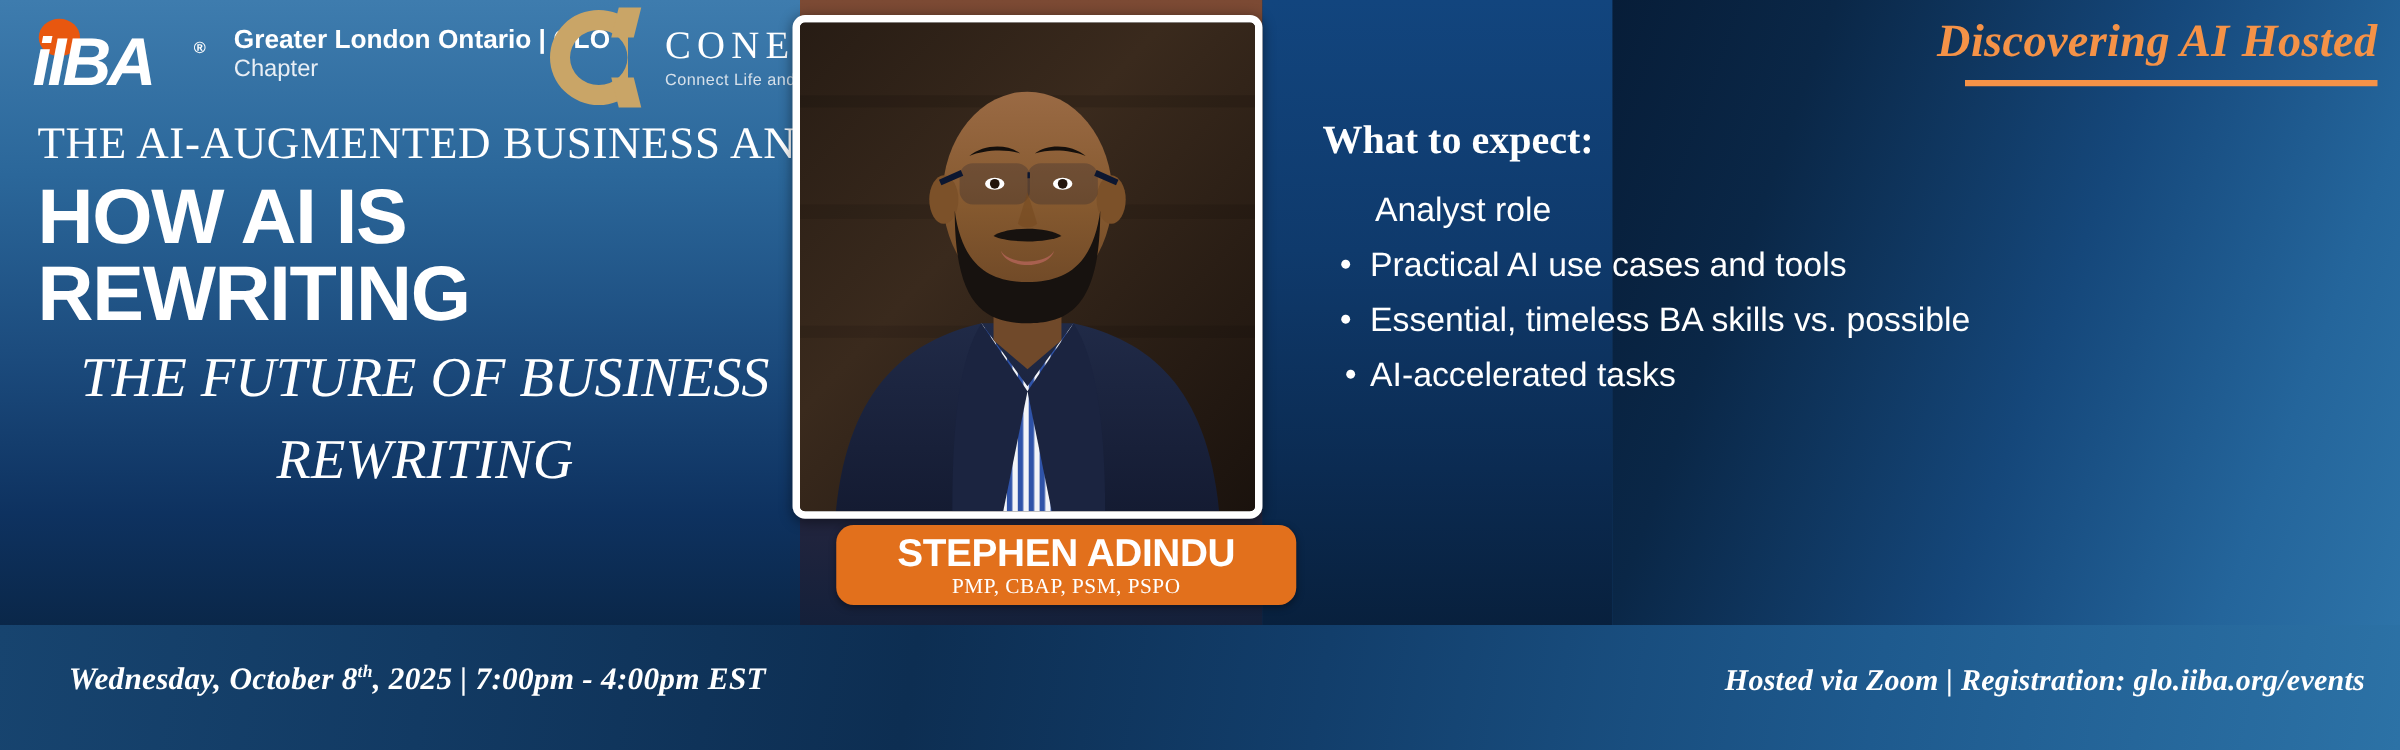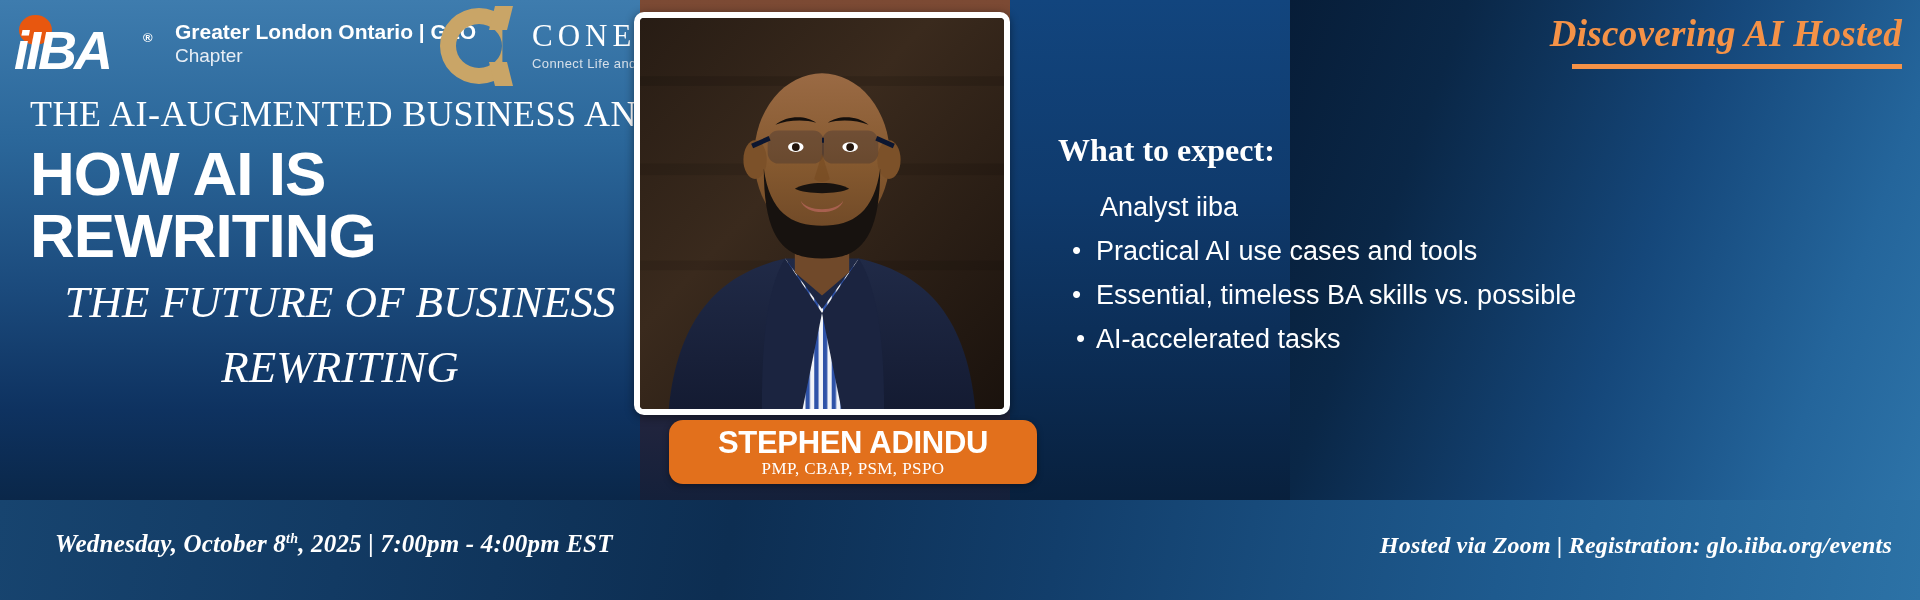--- a/index.html
+++ b/index.html
@@ -30,21 +30,21 @@
             background:linear-gradient(180deg,#7c4a34 0%,#6e4331 26%,#4a3240 55%,#26263f 78%,#14203a 100%); }
   .panel-c{ left:1010px; width:280px; height:500px;
             background:linear-gradient(180deg,#12457e 0%,#0f3a6c 40%,#0b2b52 75%,#08203d 100%); }
   .panel-d{ left:1290px; width:630px; height:500px;
             background:linear-gradient(110deg,#071d38 0%,#0a2747 22%,#15477a 55%,#24659b 82%,#2d73a8 100%); }
   .bottombar{ position:absolute; left:0; top:500px; width:1920px; height:100px;
               background:linear-gradient(100deg,#17446f 0%,#123a63 18%,#0d2e52 38%,#123e6b 55%,#1e5a8e 78%,#2c72a6 100%); }
 
   
   .iiba-logo{ position:absolute; left:14px; top:14px; display:flex; align-items:center; gap:13px; }
-  .iiba-mark{ position:relative; width:148px; height:62px; }
+  .iiba-mark{ position:relative; width:148px; height:62px;margin-left:12px; }
   .iiba-dot{ position:absolute; left:5px; top:1px; width:33px; height:30px;
              border-radius:50%; background:#e8570f; }
   .iiba-word{ position:absolute; left:0; top:10px; font-family:"Liberation Sans", sans-serif;
               font-weight:bold; font-style:italic; font-size:54px; line-height:52px;
               color:#ffffff; letter-spacing:-3px; }
   .iiba-reg{ position:absolute; left:129px; top:16px; font-size:13px; color:#ffffff; font-weight:bold; }
   .iiba-text{ padding-bottom:3px; }
   .iiba-chapter-top{ font-size:21px; font-weight:bold; color:#ffffff; line-height:25px;
                      letter-spacing:0px; }
   .iiba-chapter-sub{ font-size:19px; font-weight:normal; color:#e8eef5; line-height:24px; }
@@ -99,21 +99,21 @@
              line-height:20px; letter-spacing:0.4px; }
 
   
   .series{ position:absolute; right:18px; top:12px; text-align:right; }
   .series-title{ font-family:"Liberation Serif", serif; font-weight:bold; font-style:italic;
                  font-size:37px; color:#f59247; line-height:44px; letter-spacing:0.3px; }
   .series-rule{ height:5px; width:330px; background:#f59247; margin-top:8px; margin-left:auto; }
 
   .expect{ position:absolute; left:1058px; top:90px; width:560px; }
   .expect-title{ font-family:"Liberation Serif", serif; font-weight:bold; font-size:32px;
-                 color:#ffffff; line-height:42px;margin-top:39px; }
+                 color:#ffffff; line-height:42px; }
   .expect-list{ list-style:none; margin-top:14px; }
   .expect-list li{ font-family:"Liberation Sans", sans-serif; font-size:27px; color:#ffffff;
                    line-height:44px; position:relative; padding-left:38px; white-space:nowrap; }
   .expect-list li::before{ content:"\2022"; position:absolute; left:14px; top:-1px;
                            font-size:26px; color:#ffffff; }
   .expect-list li.cont{ padding-left:42px; }
   .expect-list li.cont::before{ content:""; }
   .expect-list li.indent::before{ left:18px; }
 
   .hosted{ position:absolute; right:28px; top:532px;
@@ -234,21 +234,21 @@
   </div>
 
   <div class="series">
     <div class="series-title">Discovering AI Hosted</div>
     <div class="series-rule"></div>
   </div>
 
   <div class="expect">
     <div class="expect-title">What to expect:</div>
     <ul class="expect-list">
-      <li class="cont">Analyst iiba</li>
+      <li class="cont">Analyst role</li>
       <li>Practical AI use cases and tools</li>
       <li>Essential, timeless BA skills vs. possible</li>
       <li class="indent"> AI-accelerated tasks</li>
     </ul>
   </div>
 
   <div class="hosted">Hosted via Zoom | Registration: glo.iiba.org/events</div>
 
 </div>
 

